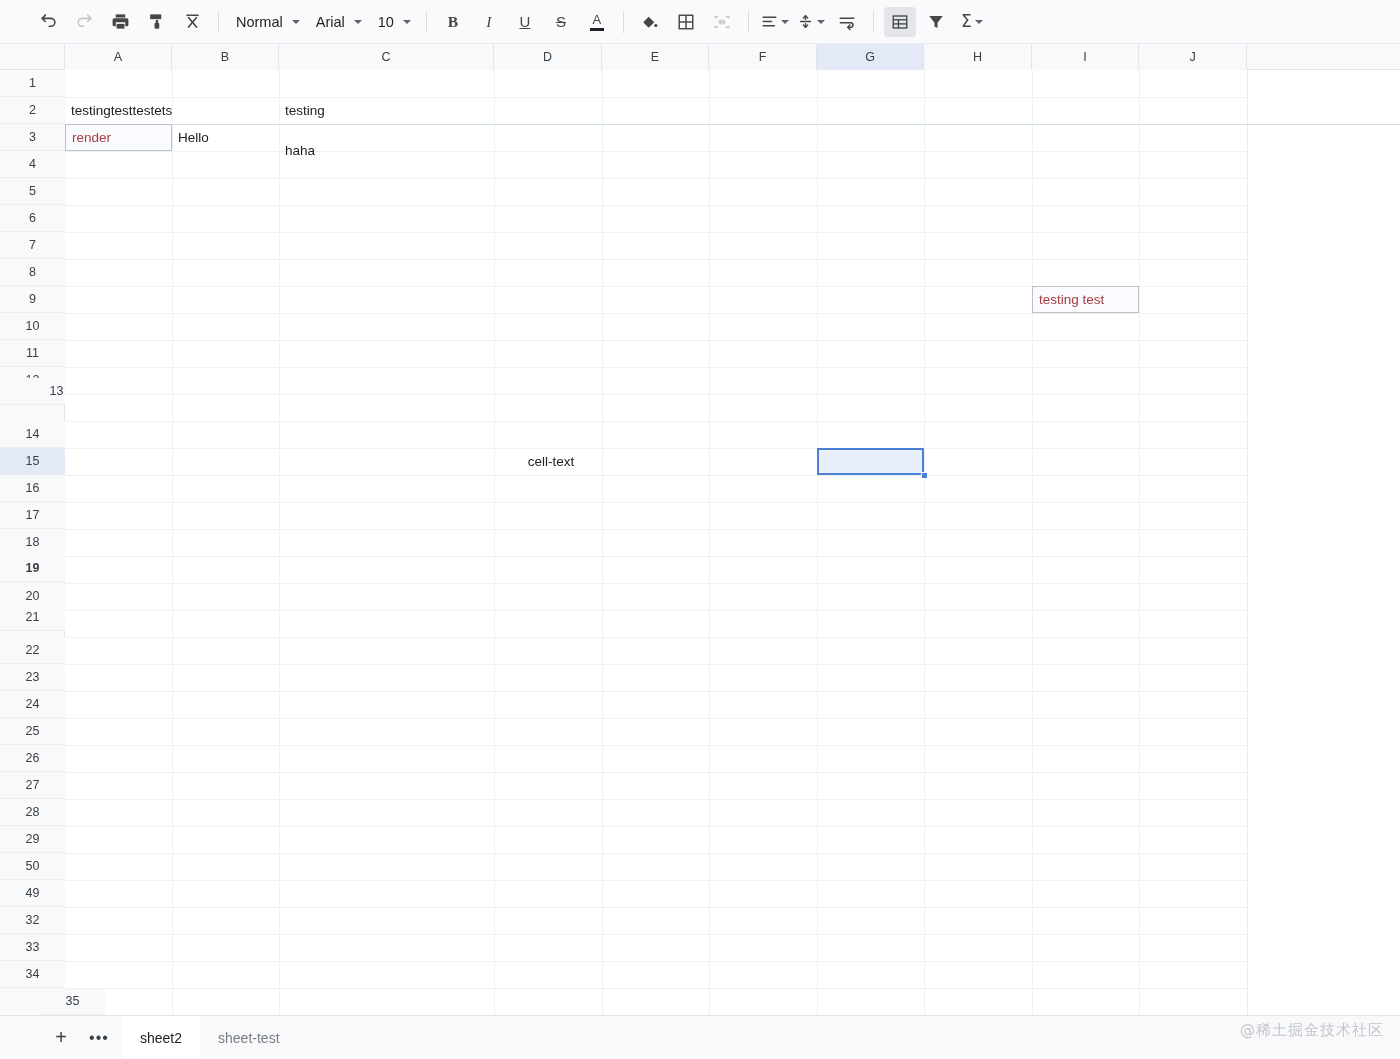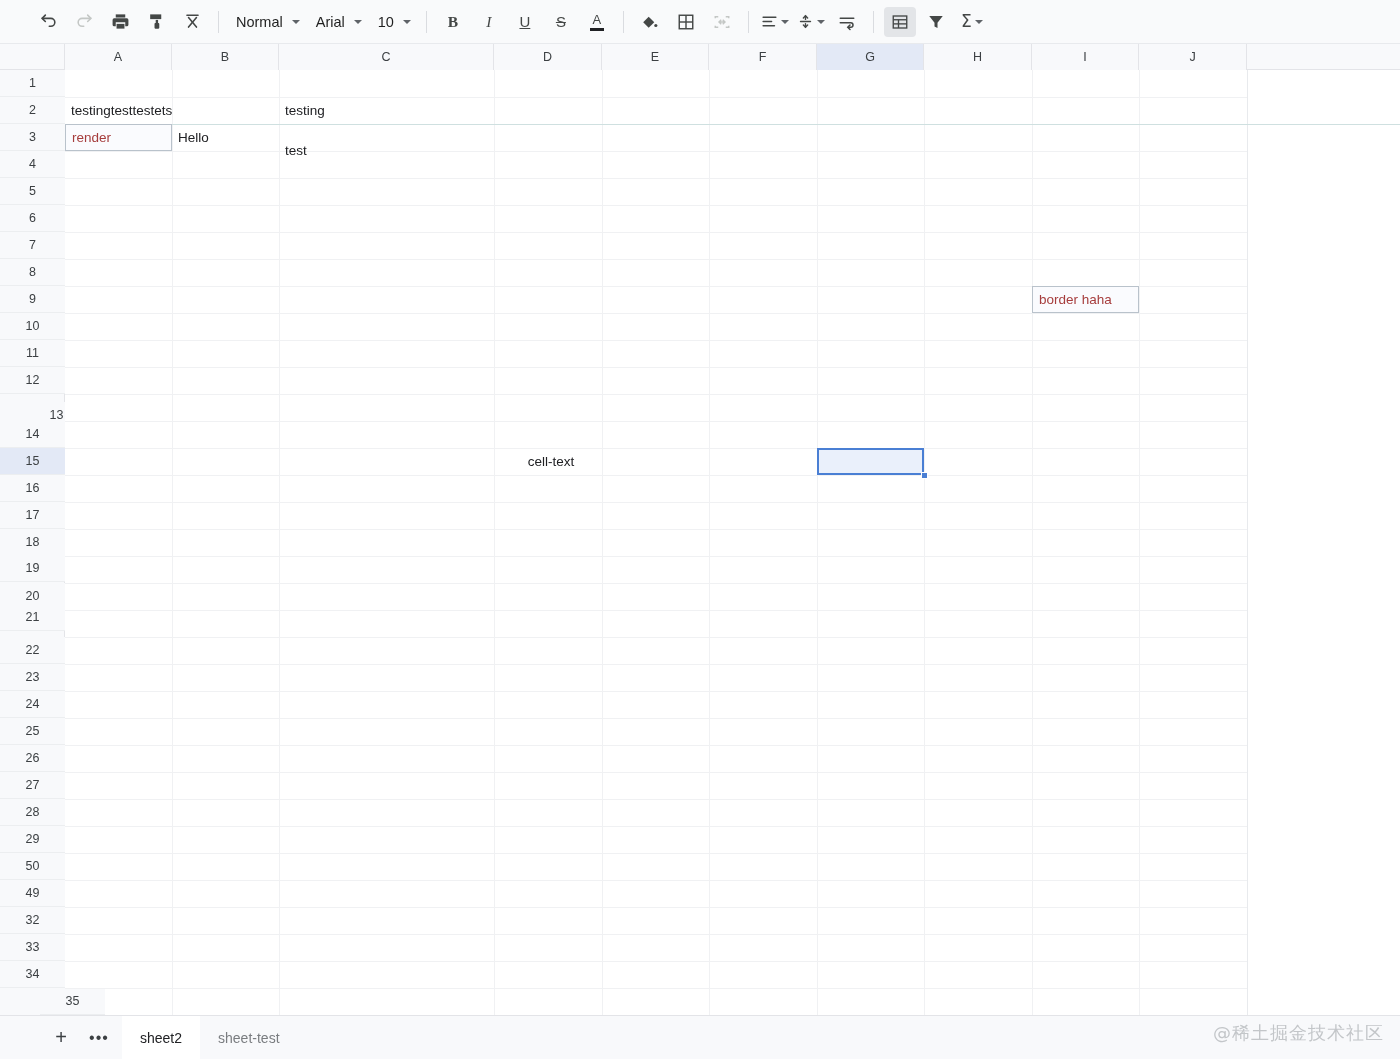--- a/index.html
+++ b/index.html
@@ -165,21 +165,21 @@
     font-size: 14px; color: #7a7d80;
     cursor: pointer;
   }
   .sheet-tab.active {
     background: #ffffff;
     color: #202124;
     font-weight: normal;
   }
   #watermark {
     position: absolute; right: 16px; top: 1021px;
-    font-size: 18px; color: #c3c6c9;
+    font-size: 15px; color: #c3c6c9;
     letter-spacing: 1px;
     font-family: "DejaVu Sans", sans-serif;
     user-select: none;
   }
 </style>
 </head>
 <body>
 
 <div id="toolbar">
 
@@ -401,39 +401,39 @@
       </div>
       <div class="rowcell" style="top: 243px; height: 27px;">
         <span>10</span>
       </div>
       <div class="rowcell" style="top: 270px; height: 27px;">
         <span>11</span>
       </div>
       <div class="rowcell" style="top: 297px; height: 27px;">
         <span>12</span>
       </div>
-      <div class="rowcell" style="top: 332px; height: 27px; padding-left: 48px;">
+      <div class="rowcell" style="top: 308px; height: 27px; padding-left: 48px;">
         <span>13</span>
       </div>
       <div class="rowcell" style="top: 351px; height: 27px;">
         <span>14</span>
       </div>
       <div class="rowcell sel" style="top: 378px; height: 27px;">
         <span>15</span>
       </div>
       <div class="rowcell" style="top: 405px; height: 27px;">
         <span>16</span>
       </div>
       <div class="rowcell" style="top: 432px; height: 27px;">
         <span>17</span>
       </div>
       <div class="rowcell" style="top: 459px; height: 27px;">
         <span>18</span>
       </div>
-      <div class="rowcell" style="top: 485px; height: 27px;">
+      <div class="rowcell" style="top: 485px; height: 27px; font-weight: bold;">
         <span>19</span>
       </div>
       <div class="rowcell" style="top: 513px; height: 27px;">
         <span>20</span>
       </div>
       <div class="rowcell" style="top: 534px; height: 27px;">
         <span>21</span>
       </div>
       <div class="rowcell" style="top: 567px; height: 27px;">
         <span>22</span>
@@ -530,24 +530,24 @@
       <div class="cell" style="left: 214px; top: 27px; width: 215px; height: 27px;">
         <span>testing</span>
       </div>
       <div class="cell styled" style="left: 0px; top: 54px; width: 107px; height: 27px;">
         <span>render</span>
       </div>
       <div class="cell" style="left: 107px; top: 54px; width: 107px; height: 27px;">
         <span>Hello</span>
       </div>
       <div class="cell" style="left: 214px; top: 67px; width: 215px; height: 27px;">
-        <span>test</span>
+        <span>haha</span>
       </div>
       <div class="cell styled" style="left: 967px; top: 216px; width: 107px; height: 27px;">
-        <span>border haha</span>
+        <span>testing test</span>
       </div>
       <div class="cell" style="left: 429px; top: 378px; width: 108px; height: 27px; justify-content: center;">
         <span>cell-text</span>
       </div>
       <div id="activecell" style="left: 752px; top: 378px; width: 107px; height: 27px;"></div>
       <div id="fillhandle" style="left: 856px; top: 402px;"></div>
     </div>
 </div>
 
 <div id="bottombar">

